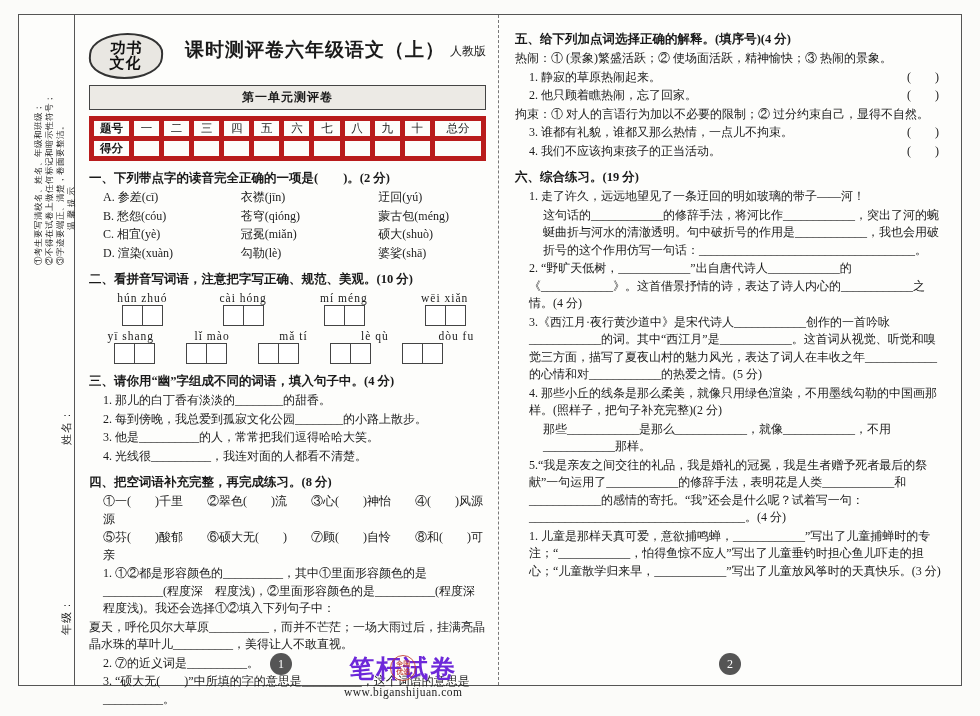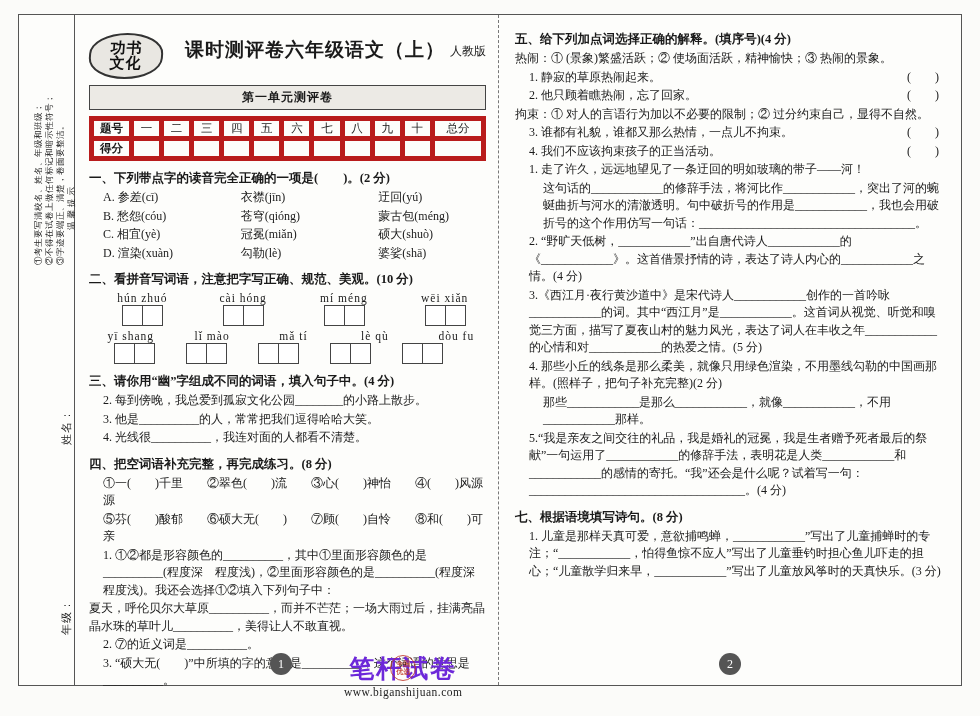--- a/index.html
+++ b/index.html
@@ -273,20 +273,21 @@
               <div class="bx"></div>
             </div>
           <div class="boxgrp" style="width:66px;justify-content:center">
               <div class="bx"></div>
               <div class="bx"></div>
             </div>
         </div>
       </div>
 
       <div class="sec">三、请你用“幽”字组成不同的词语，填入句子中。(4 分)</div>
+      <div class="ln ind">1. 那儿的白丁香有淡淡的________的甜香。</div>
       <div class="ln ind">2. 每到傍晚，我总爱到孤寂文化公园________的小路上散步。</div>
       <div class="ln ind">3. 他是__________的人，常常把我们逗得哈哈大笑。</div>
       <div class="ln ind">4. 光线很__________，我连对面的人都看不清楚。</div>
 
       <div class="sec">四、把空词语补充完整，再完成练习。(8 分)</div>
       <div class="ln ind">①一(　　)千里　　②翠色(　　)流　　③心(　　)神怡　　④(　　)风源源</div>
       <div class="ln ind">⑤芬(　　)酸郁　　⑥硕大无(　　)　　⑦顾(　　)自怜　　⑧和(　　)可亲</div>
       <div class="ln ind">1. ①②都是形容颜色的__________，其中①里面形容颜色的是__________(程度深　程度浅)，②里面形容颜色的是__________(程度深　程度浅)。我还会选择①②填入下列句子中：</div>
       <div class="ln">夏天，呼伦贝尔大草原__________，而并不芒茫；一场大雨过后，挂满亮晶晶水珠的草叶儿__________，美得让人不敢直视。</div>
       <div class="ln ind">2. ⑦的近义词是__________。</div>
@@ -310,29 +311,29 @@
       <div class="ln">拘束：① 对人的言语行为加以不必要的限制；② 过分约束自己，显得不自然。</div>
       <div class="ln ind" style="position:relative">
         <span>3. 谁都有礼貌，谁都又那么热情，一点儿不拘束。</span>
         <span class="right-tail">(　　)</span>
       </div>
       <div class="ln ind" style="position:relative">
         <span>4. 我们不应该拘束孩子的正当活动。</span>
         <span class="right-tail">(　　)</span>
       </div>
 
+      <div class="sec">六、综合练习。(19 分)</div>
       <div class="ln ind">1. 走了许久，远远地望见了一条迂回的明如玻璃的带子——河！</div>
       <div class="ln ind2">这句话的____________的修辞手法，将河比作____________，突出了河的蜿蜒曲折与河水的清澈透明。句中破折号的作用是____________，我也会用破折号的这个作用仿写一句话：____________________________________。</div>
       <div class="ln ind">2. “野旷天低树，____________”出自唐代诗人____________的《____________》。这首借景抒情的诗，表达了诗人内心的____________之情。(4 分)</div>
       <div class="ln ind">3.《西江月·夜行黄沙道中》是宋代诗人____________创作的一首吟咏____________的词。其中“西江月”是____________。这首词从视觉、听觉和嗅觉三方面，描写了夏夜山村的魅力风光，表达了词人在丰收之年____________的心情和对____________的热爱之情。(5 分)</div>
       <div class="ln ind">4. 那些小丘的线条是那么柔美，就像只用绿色渲染，不用墨线勾勒的中国画那样。(照样子，把句子补充完整)(2 分)</div>
       <div class="ln ind2">那些____________是那么____________，就像____________，不用____________那样。</div>
       <div class="ln ind">5.“我是亲友之间交往的礼品，我是婚礼的冠冕，我是生者赠予死者最后的祭献”一句运用了____________的修辞手法，表明花是人类____________和____________的感情的寄托。“我”还会是什么呢？试着写一句：____________________________________。(4 分)</div>
 
-      <div class="sec">七、根据语境填写诗句。(8 分)</div>
       <div class="ln ind">1. 儿童是那样天真可爱，意欲捕鸣蝉，____________”写出了儿童捕蝉时的专注；“____________，怕得鱼惊不应人”写出了儿童垂钓时担心鱼儿吓走的担心；“儿童散学归来早，____________”写出了儿童放风筝时的天真快乐。(3 分)</div>
 
       <div class="pagenum pagenumR">2</div>
     </div>
 
   </div>
 
   <div class="watermark">
     <div class="wm-main">笔杆试卷</div>
     <div class="wm-seal">全国优选</div>

